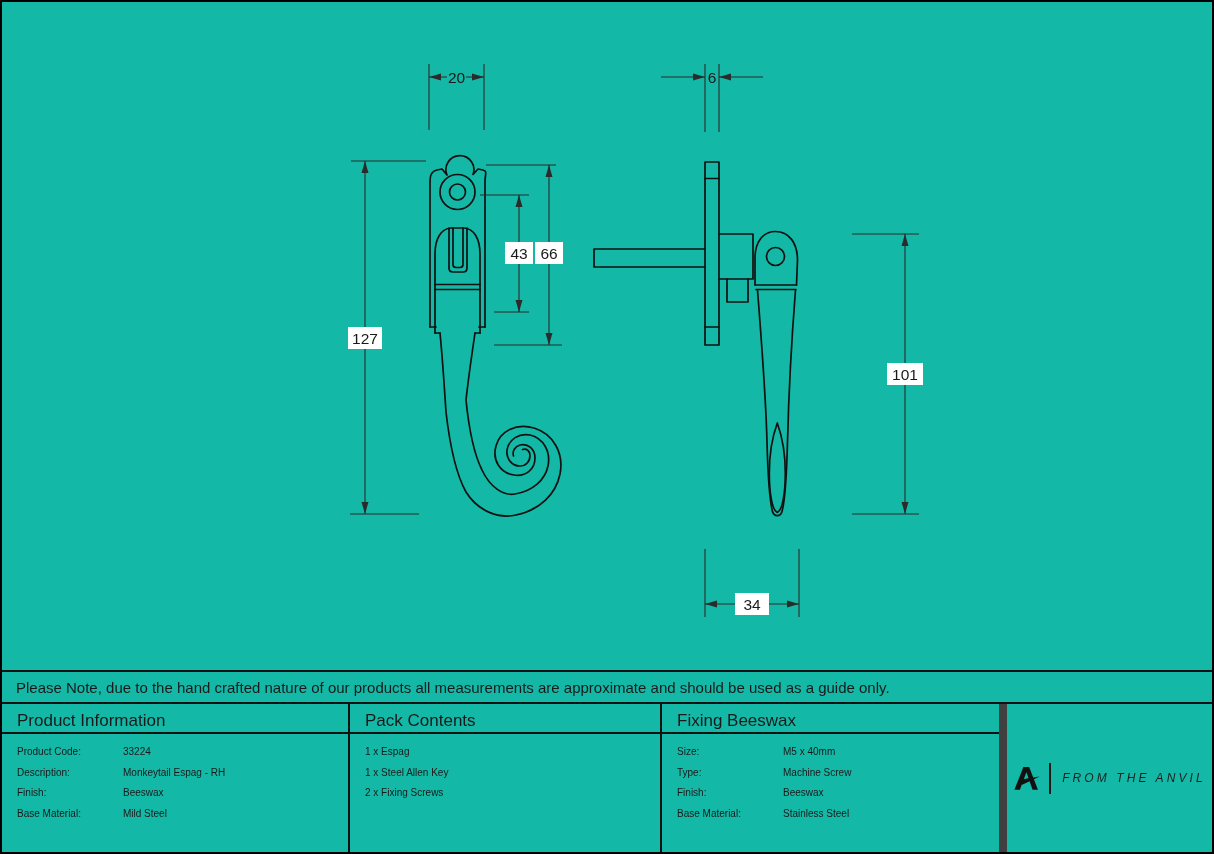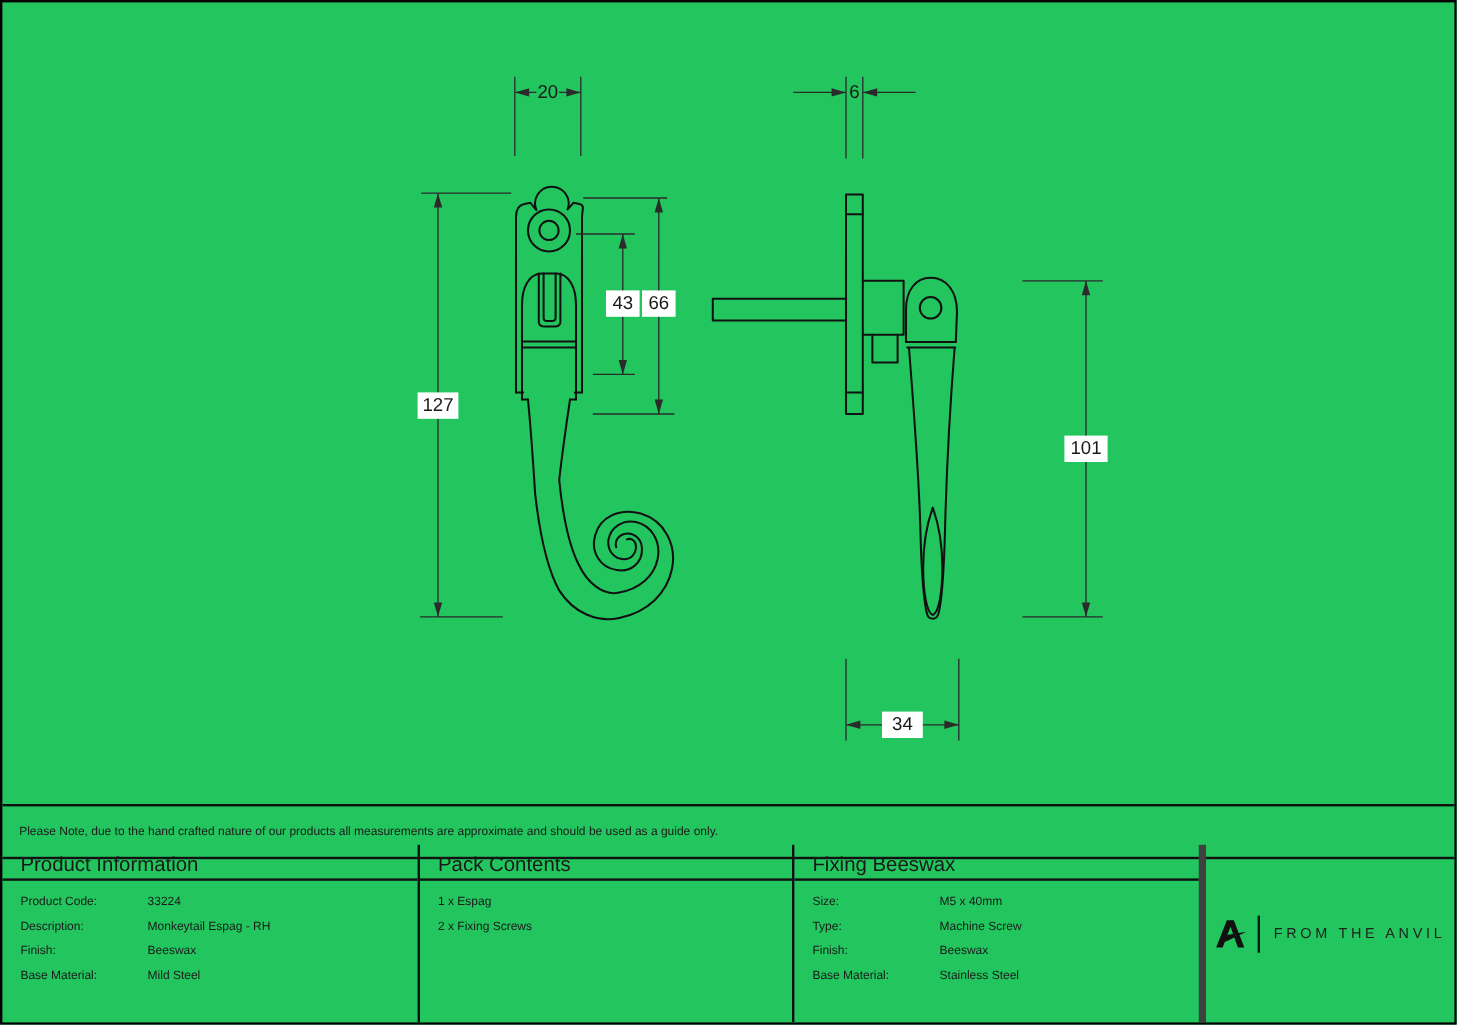--- a/index.html
+++ b/index.html
@@ -1,43 +1,43 @@
 <!DOCTYPE html>
 <html><head>
 <meta charset="utf-8">
 <style>
   html,body{margin:0;padding:0;background:#e8e8e8;}
   .sheet{
     position:relative;
     width:1214px;height:854px;
-    background:#22c55e;
+    background:#14b8a6;
     border:2px solid #000;
     box-sizing:border-box;
     font-family:"Liberation Sans", sans-serif;
     color:#1a1a1a;
     overflow:hidden;
   }
   .drawing{position:absolute;left:0;top:0;}
   .note-row{
-    position:absolute;left:0;right:0;top:668px;height:46px;
+    position:absolute;left:0;right:0;top:668px;height:34px;
     border-top:2px solid #111;border-bottom:2px solid #111;
     box-sizing:border-box;
     display:flex;align-items:center;
     padding-left:14px;
-    font-size:10px;
+    font-size:15px;
   }
   .info-table{
     position:absolute;left:0;right:0;top:702px;bottom:0;
     display:flex;
   }
   .col{box-sizing:border-box;}
   .col-product{width:346px;}
   .col-pack{width:312px;border-left:2px solid #111;}
   .col-fixing{width:339px;border-left:2px solid #111;}
-  .col-logo{flex:1;border-left:6px solid #404040;display:flex;align-items:center;justify-content:center;}
+  .col-logo{flex:1;border-left:8px solid #404040;display:flex;align-items:center;justify-content:center;font-style:italic;}
   .col-header{
     height:30px;box-sizing:border-box;
     padding:7px 0 0 15px;
     border-bottom:2px solid #111;
     font-size:17px;
   }
   .col-body{padding:8px 0 0 15px;font-size:10px;}
   .kv-row{display:flex;line-height:20.6px;}
   .kv-label{width:106px;flex:none;}
   .list-item{line-height:20.6px;}
@@ -172,20 +172,21 @@
           <span class="kv-label">Base Material:</span>
           <span class="kv-value">Mild Steel</span>
         </div>
       </div>
     </div>
 
     <div class="col col-pack">
       <div class="col-header">Pack Contents</div>
       <div class="col-body">
         <div class="list-item">1 x Espag</div>
+        <div class="list-item">1 x Steel Allen Key</div>
         <div class="list-item">2 x Fixing Screws</div>
       </div>
     </div>
 
     <div class="col col-fixing">
       <div class="col-header">Fixing Beeswax</div>
       <div class="col-body">
         <div class="kv-row">
           <span class="kv-label">Size:</span>
           <span class="kv-value">M5 x 40mm</span>

